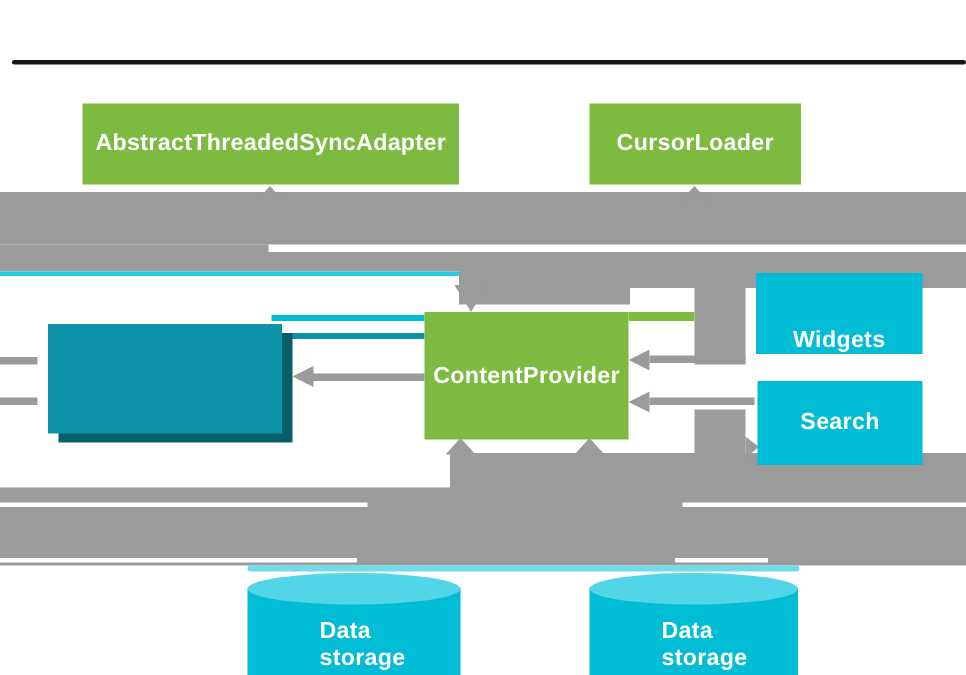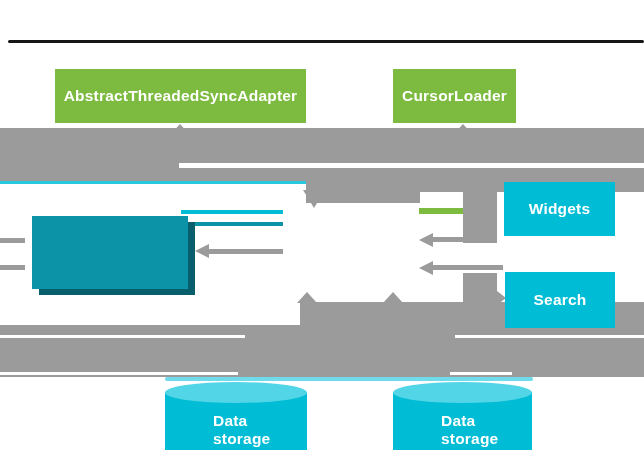--- a/index.html
+++ b/index.html
@@ -70,27 +70,27 @@
   #arrow-down-cp{left:303px;top:150px;}
   #arrow-up-pipe-left{left:297px;top:252px;}
   #arrow-up-pipe-right{left:383px;top:252px;}
   #arrow-into-cp-1{left:419px;top:193px;}
   #arrow-into-cp-2{left:419px;top:221px;}
   #arrow-into-other{left:195px;top:204px;}
   #arrow-into-search{left:497px;top:251px;}
 
   
   #box-sync{left:55px;top:29px;width:251px;height:54px;}
-  #box-cursor{left:393px;top:29px;width:123px;height:54px;}
+  #box-cursor{left:393px;top:29px;width:141px;height:54px;}
   #box-cp{left:283px;top:168px;width:136px;height:85px;}
   #oa-shadow-2{left:39px;top:182px;width:156px;height:73px;background:var(--teal-dark,#095E6B);}
   #oa-shadow-1{left:32px;top:176px;width:156px;height:73px;background:var(--teal-mid,#0D93A8);}
   #box-other{left:25px;top:170px;width:156px;height:73px;font-size:15px;}
-  #box-widgets{left:504px;top:142px;width:111px;height:54px;}
-  #box-search{left:505px;top:232px;width:110px;height:56px;}
+  #box-widgets{left:504px;top:142px;width:111px;height:54px;align-items:flex-end;}
+  #box-search{left:505px;top:214px;width:110px;height:56px;}
 
   
   .cyl{position:absolute;width:142px;height:85px;}
   #cyl-left{left:165px;top:342px;}
   #cyl-right{left:393px;top:342px;width:139px;}
   .cyl-body{position:absolute;left:0;right:0;top:10px;bottom:0;background:var(--cyan,#00BCD4);
             border-radius:0 0 50% 50% / 0 0 13px 13px;
             display:flex;align-items:center;justify-content:center;
             color:var(--text,#fff);font-weight:700;font-size:15.5px;letter-spacing:.2px;padding-left:48px;}
   .cyl-top{position:absolute;left:0;right:0;top:0;height:21px;border-radius:50%;
@@ -145,20 +145,23 @@
   <div id="box-sync" class="node green-node">
     <span>AbstractThreadedSyncAdapter</span>
   </div>
   <div id="box-cursor" class="node green-node">
     <span>CursorLoader</span>
   </div>
 
   <div id="oa-shadow-2" class="abs"></div>
   <div id="oa-shadow-1" class="abs"></div>
 
+  <div id="box-cp" class="node green-node">
+    <span>ContentProvider</span>
+  </div>
 
   <div id="box-widgets" class="node cyan-node">
     <span>Widgets</span>
   </div>
   <div id="box-search" class="node cyan-node">
     <span>Search</span>
   </div>
 
   <div id="cyl-left" class="cyl">
     <div class="cyl-body">

